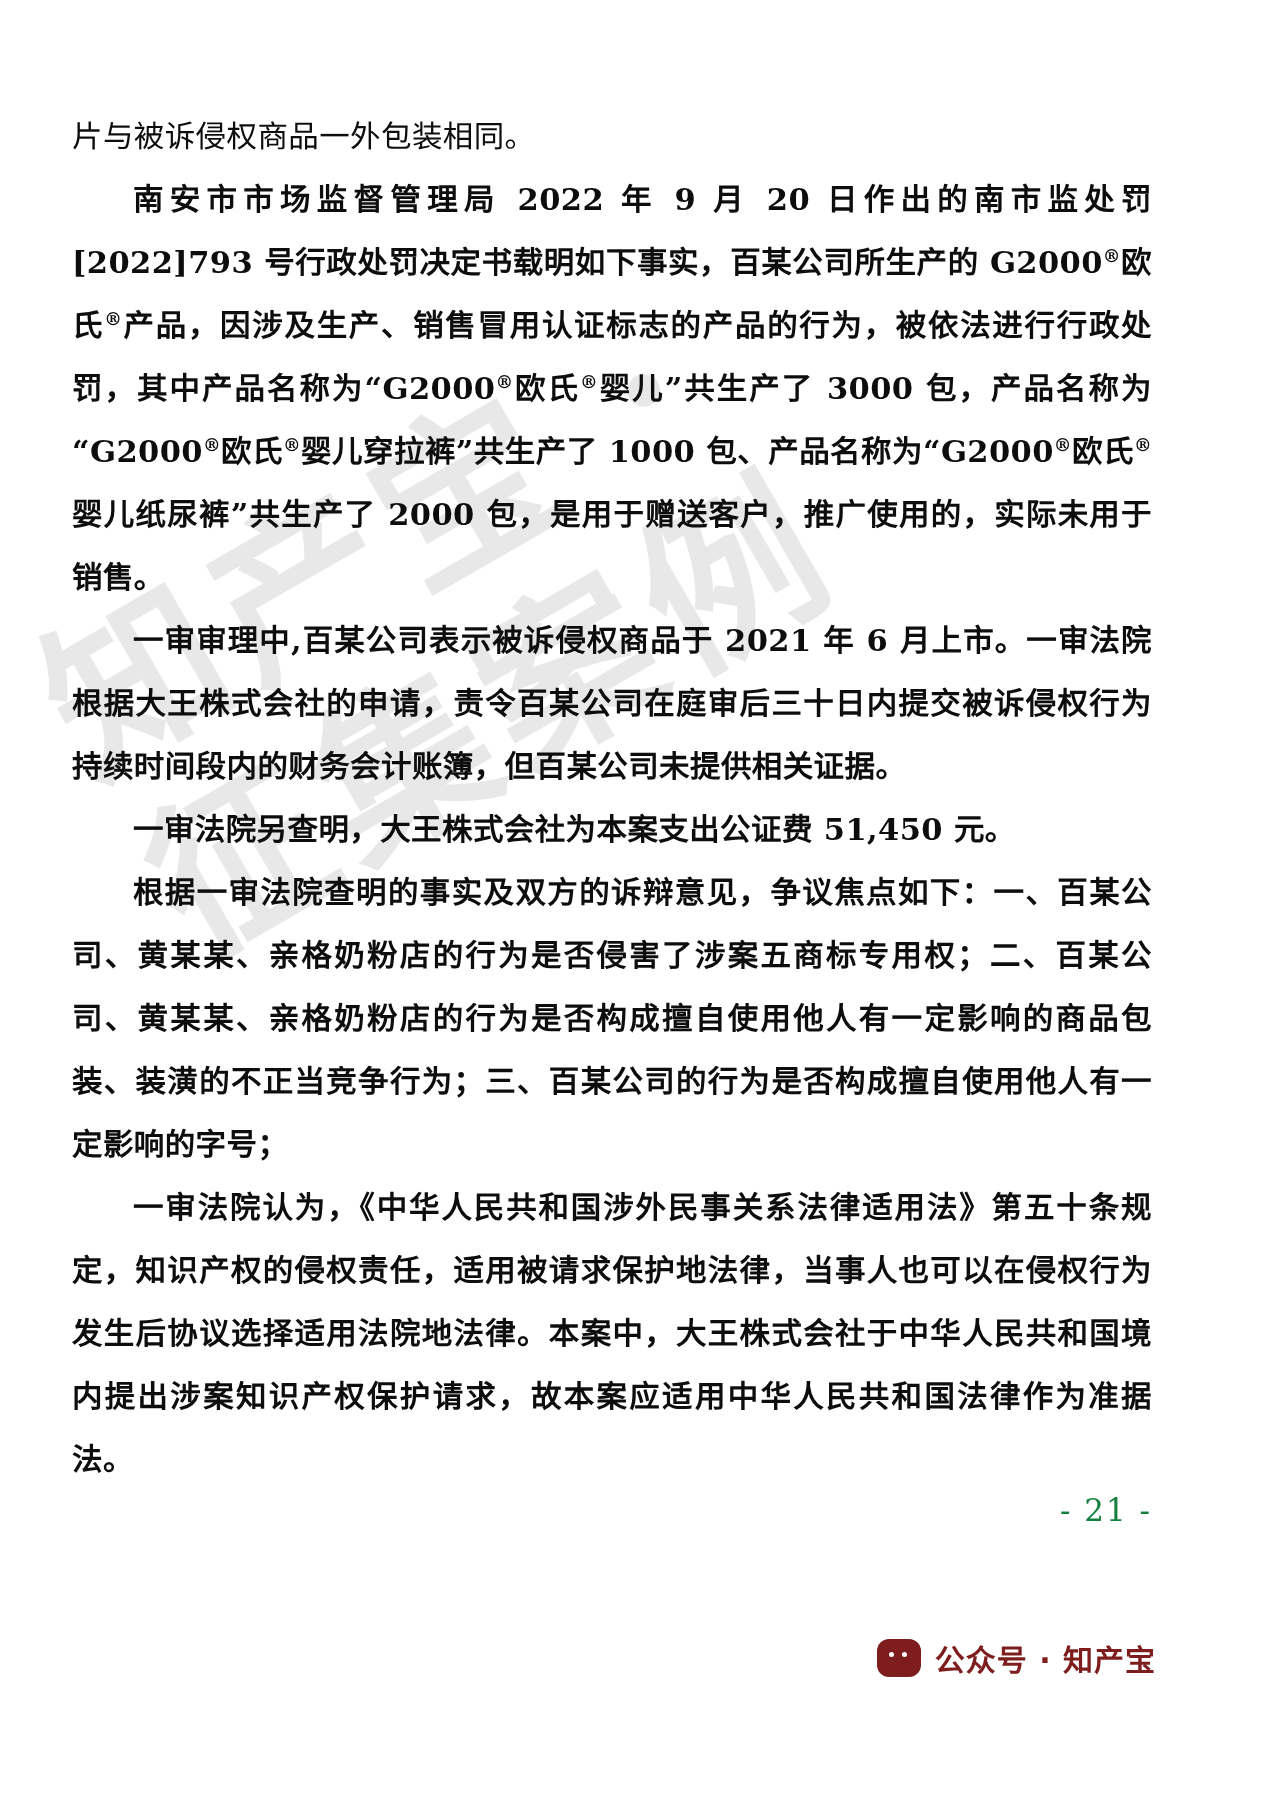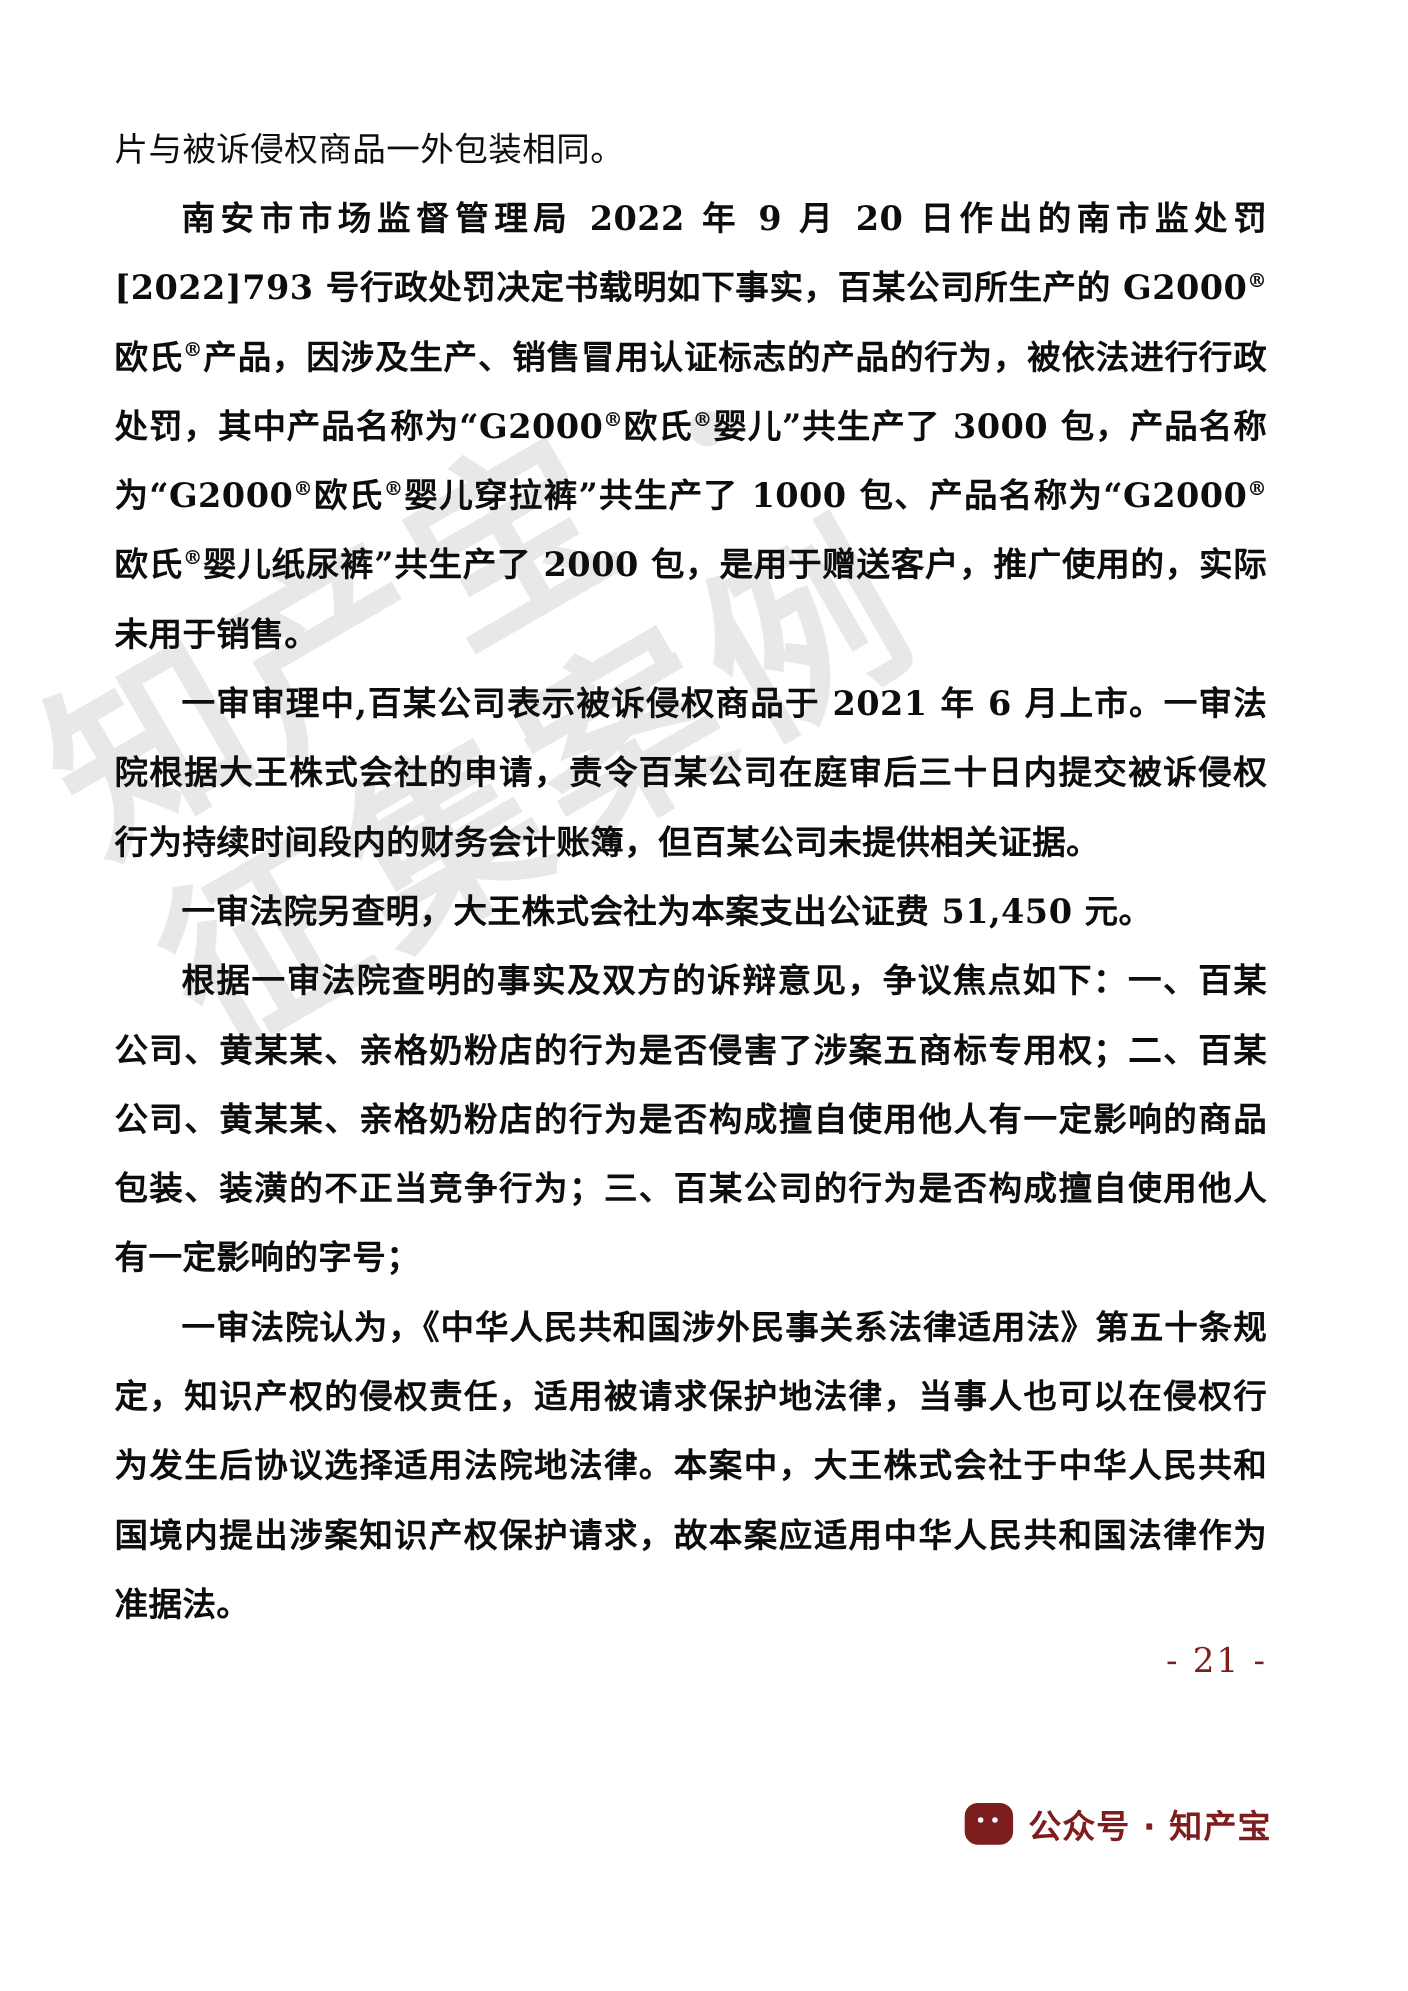--- a/index.html
+++ b/index.html
@@ -34,21 +34,21 @@
     line-height: 1.18;
     font-family: "DejaVu Serif", "Liberation Serif", serif;
     white-space: nowrap;
   }
   #watermark .wm-line { display: block; }
 
   
   #page {
     position: relative;
     z-index: 2;
-    padding: 105px 128px 0 104px;
+    padding: 105px 128px 0 72px;
     box-sizing: border-box;
   }
 
   .para {
     font-size: 30.5px;
     line-height: 63px;
     text-align: justify;
     text-justify: inter-ideograph;
     letter-spacing: 0.4px;
     margin: 0;
@@ -62,21 +62,21 @@
   }
 
   
   #page-number {
     position: absolute;
     z-index: 2;
     right: 128px;
     top: 1492px;
     font-size: 31px;
     letter-spacing: 2px;
-    color: #7f1d1d;
+    color: #15803d;
   }
 
   #brand-footer {
     position: absolute;
     z-index: 2;
     right: 124px;
     top: 1636px;
     display: flex;
     align-items: center;
     gap: 14px;

